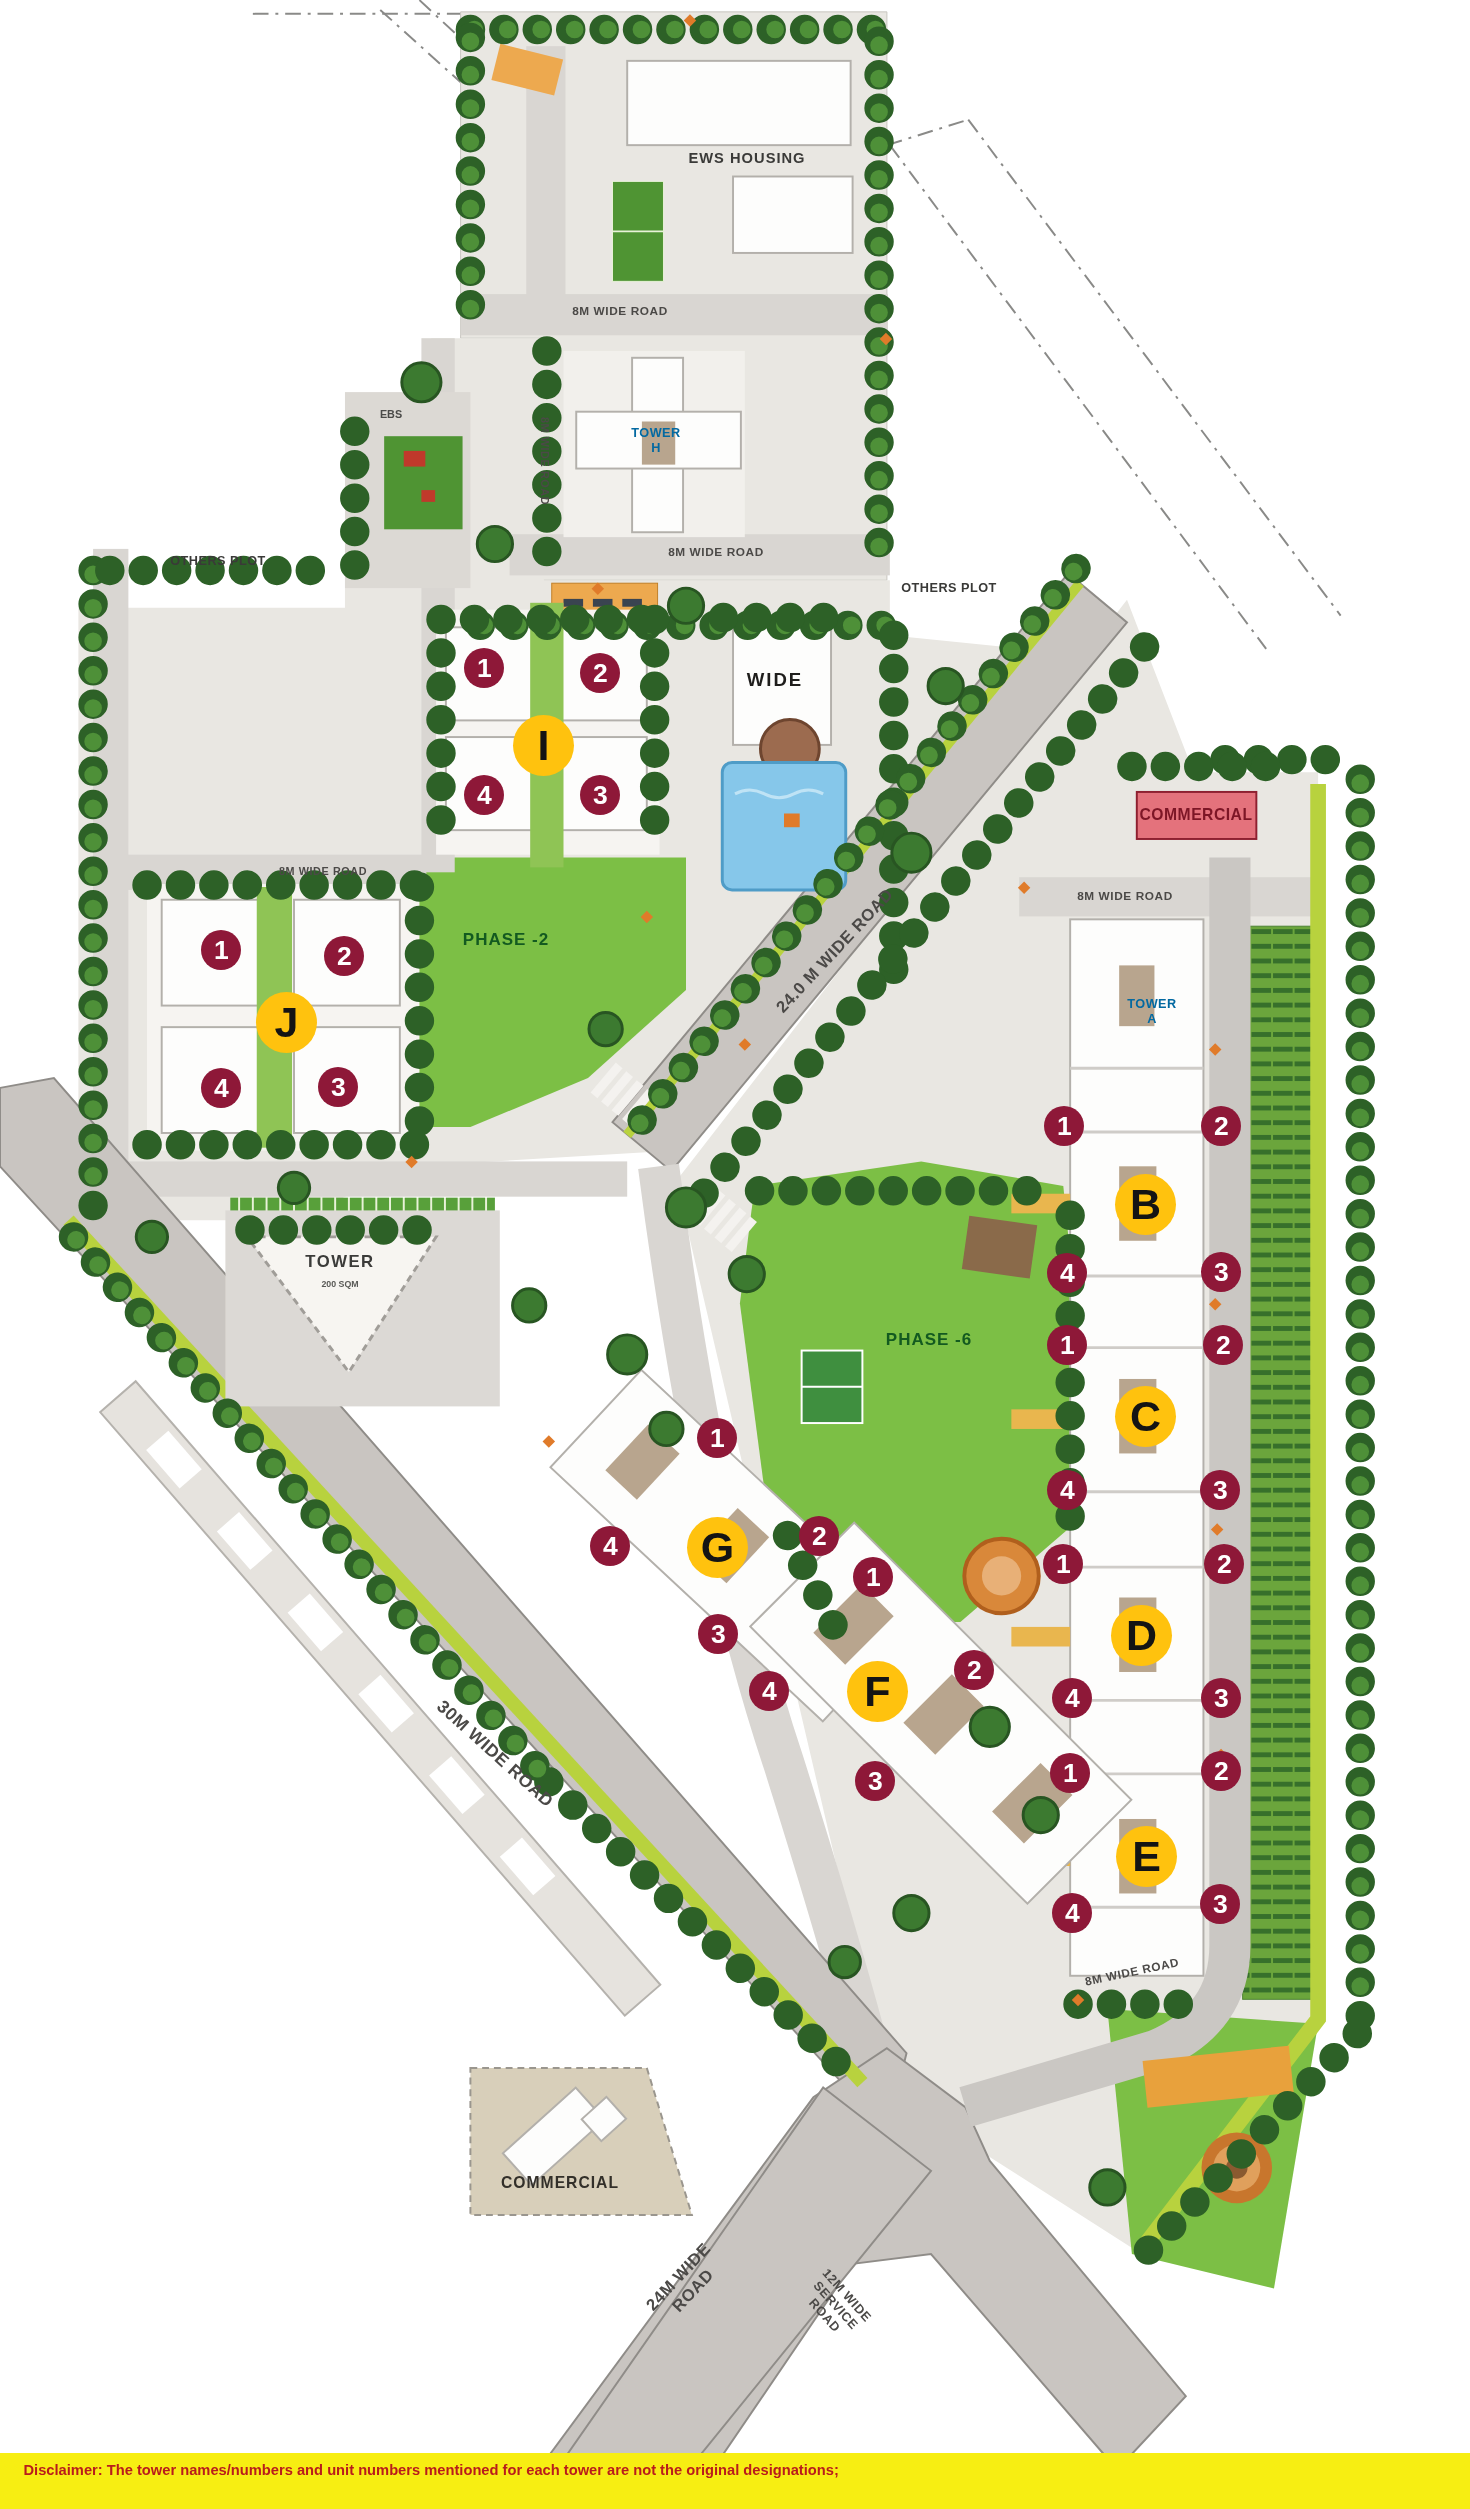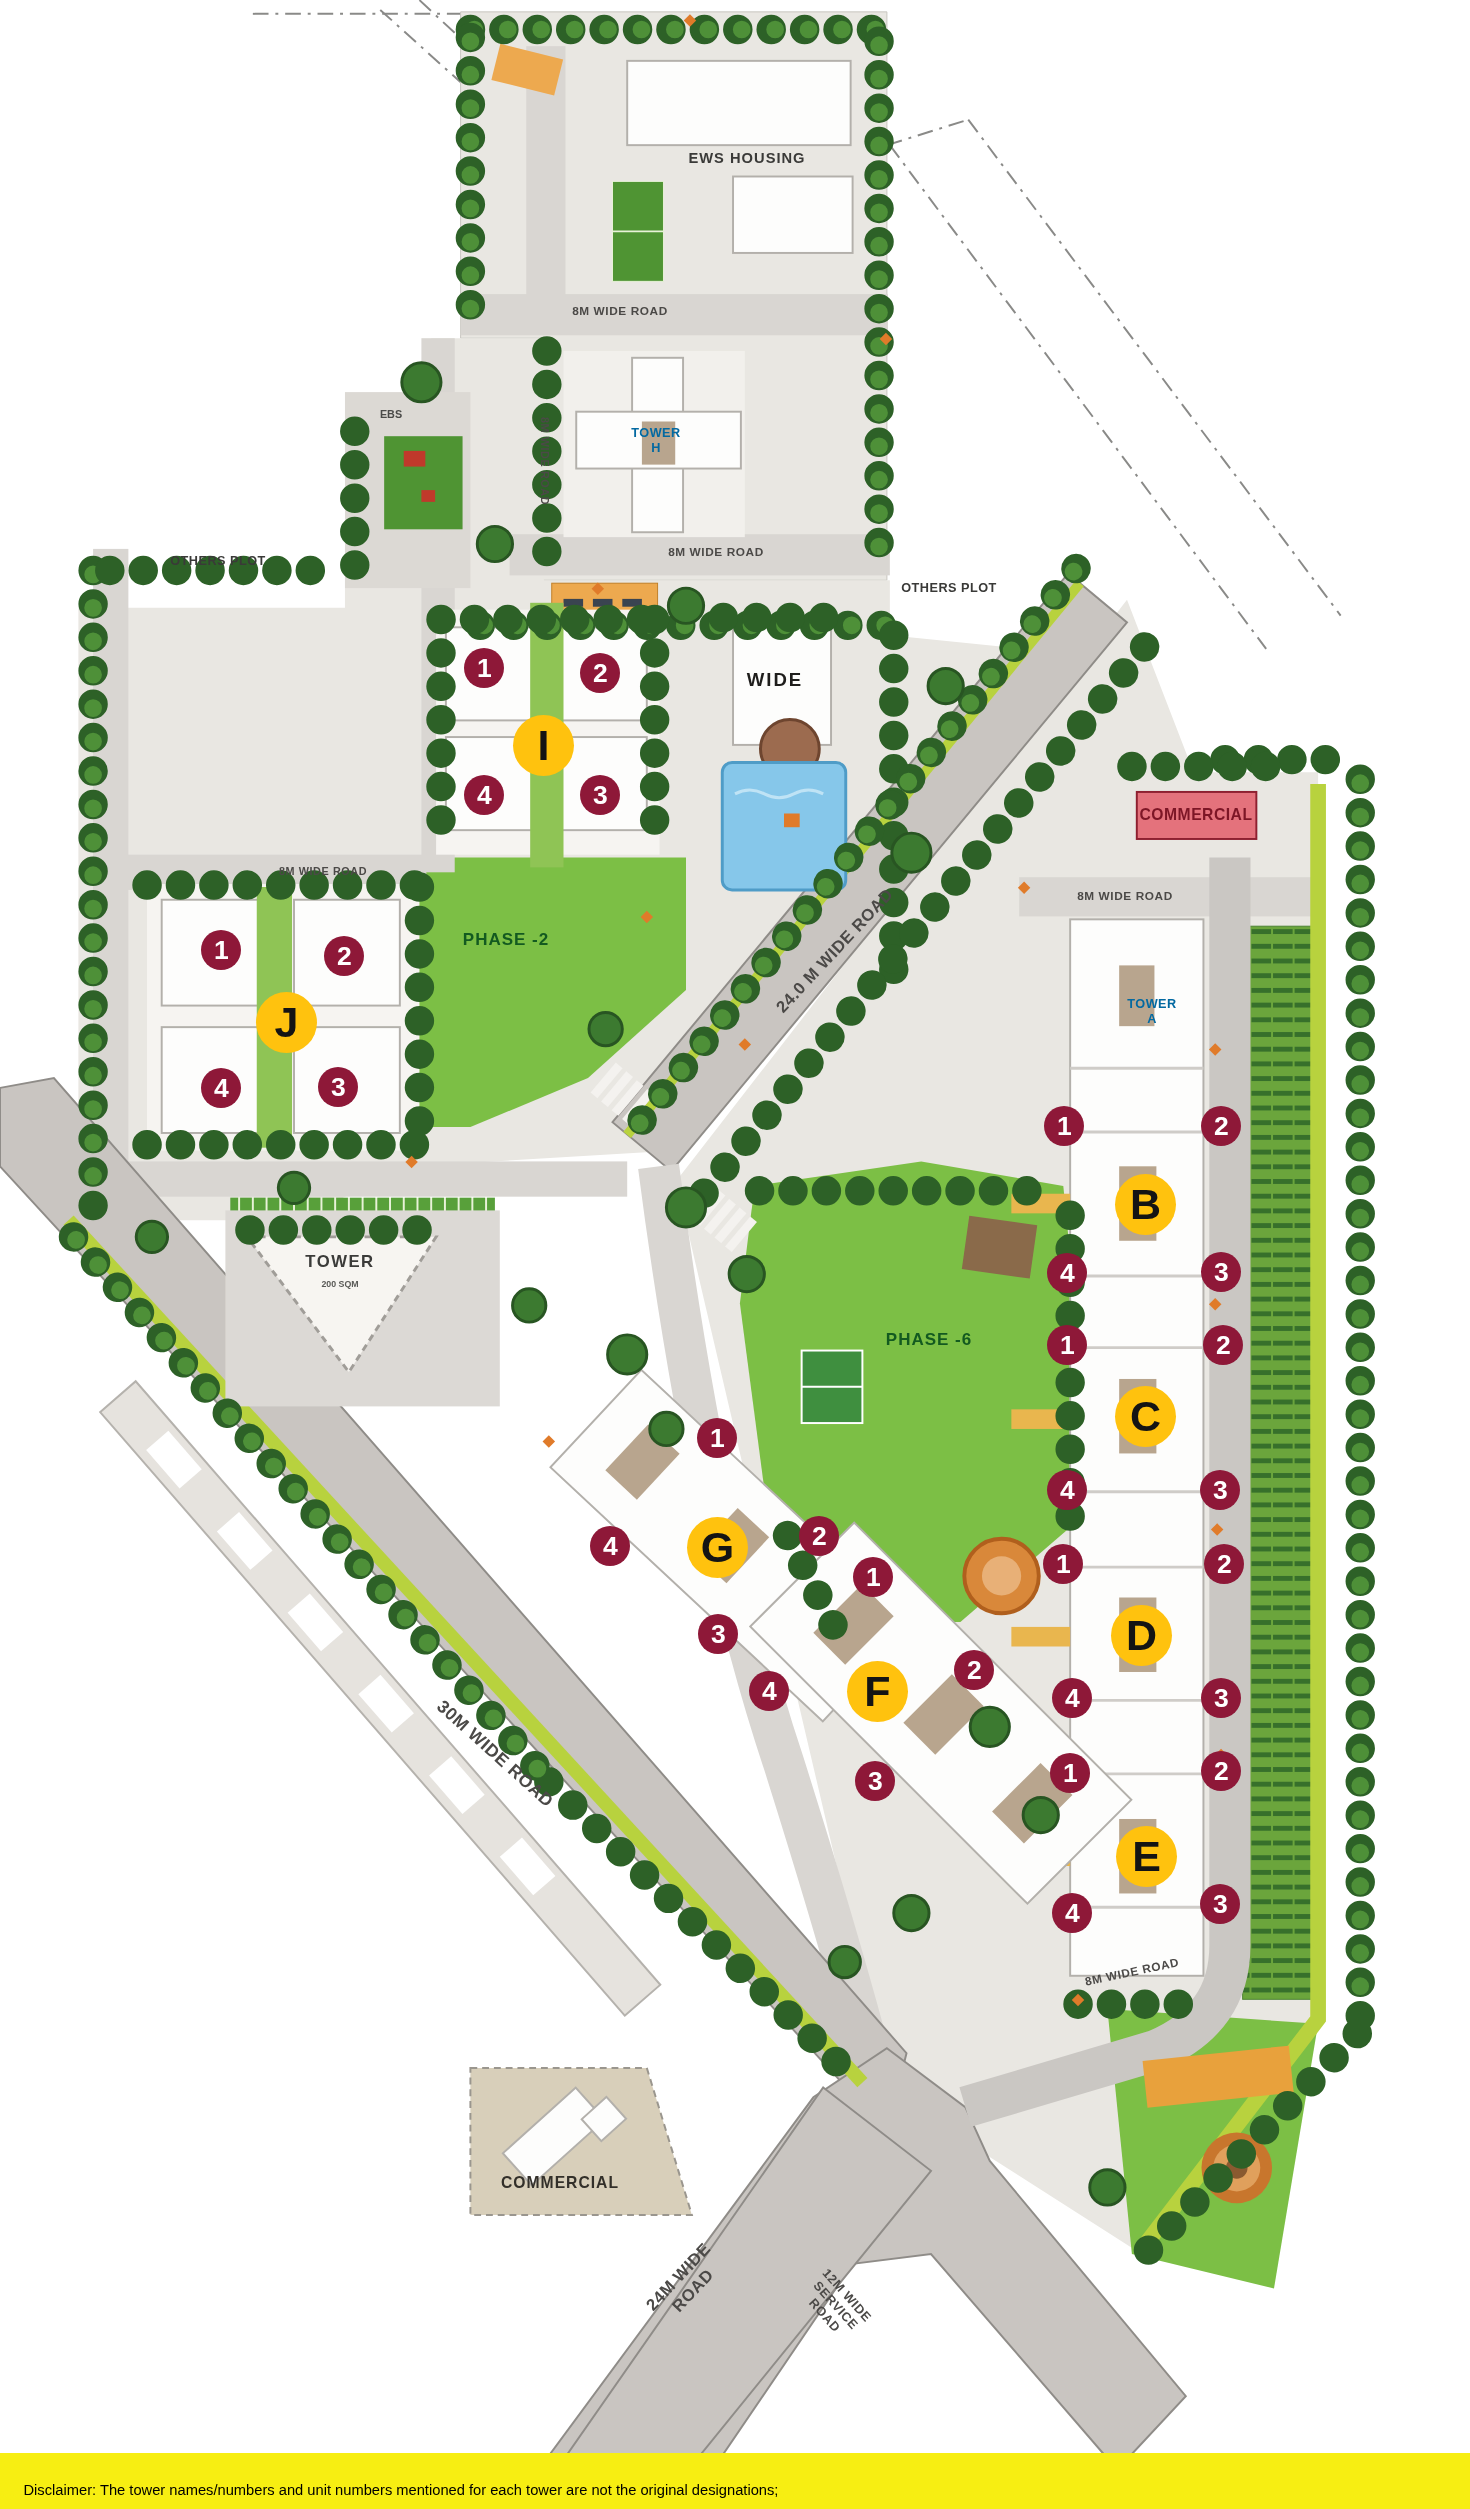--- a/index.html
+++ b/index.html
@@ -26,21 +26,21 @@
          background:var(--unit_marker,#8e1838);color:#fff;font-weight:700;font-size:26.5px;
          line-height:40px;text-align:center;z-index:5;}
   .tname{position:absolute;transform:translate(-50%,-50%);font-weight:700;font-size:12.7px;
          line-height:1.15;color:#0369a1;white-space:pre-line;text-align:center;letter-spacing:0.5px;z-index:4;}
   .rlabel{position:absolute;font-weight:700;color:#4b4947;white-space:pre-line;text-align:center;
           letter-spacing:0.6px;z-index:4;line-height:1.2;}
   .phase{font-size:17px;color:var(--phase_label,#135a20);letter-spacing:1px;}
   
   #disclaimer{position:absolute;left:0;right:0;bottom:0;height:56px;background:var(--disclaimer_bg,#f7ee12);
               box-sizing:border-box;padding:6.9px 9.8px 0 23.5px;z-index:6;}
-  #disclaimer .dline{font-size:14.7px;line-height:21.6px;font-weight:400;color:#000000;white-space:nowrap;margin-top:20px;}
+  #disclaimer .dline{font-size:14.7px;line-height:21.6px;font-weight:700;color:#b91c1c;white-space:nowrap;}
 </style>
 </head>
 <body>
 
 <div id="stage">
 
 <svg id="mapsvg" width="1470" height="2509" viewBox="0 0 1500 2560">
   <defs>
     <pattern id="pk" width="22" height="15" patternUnits="userSpaceOnUse">
       <rect width="22" height="15" fill="#6ba53c"></rect>

